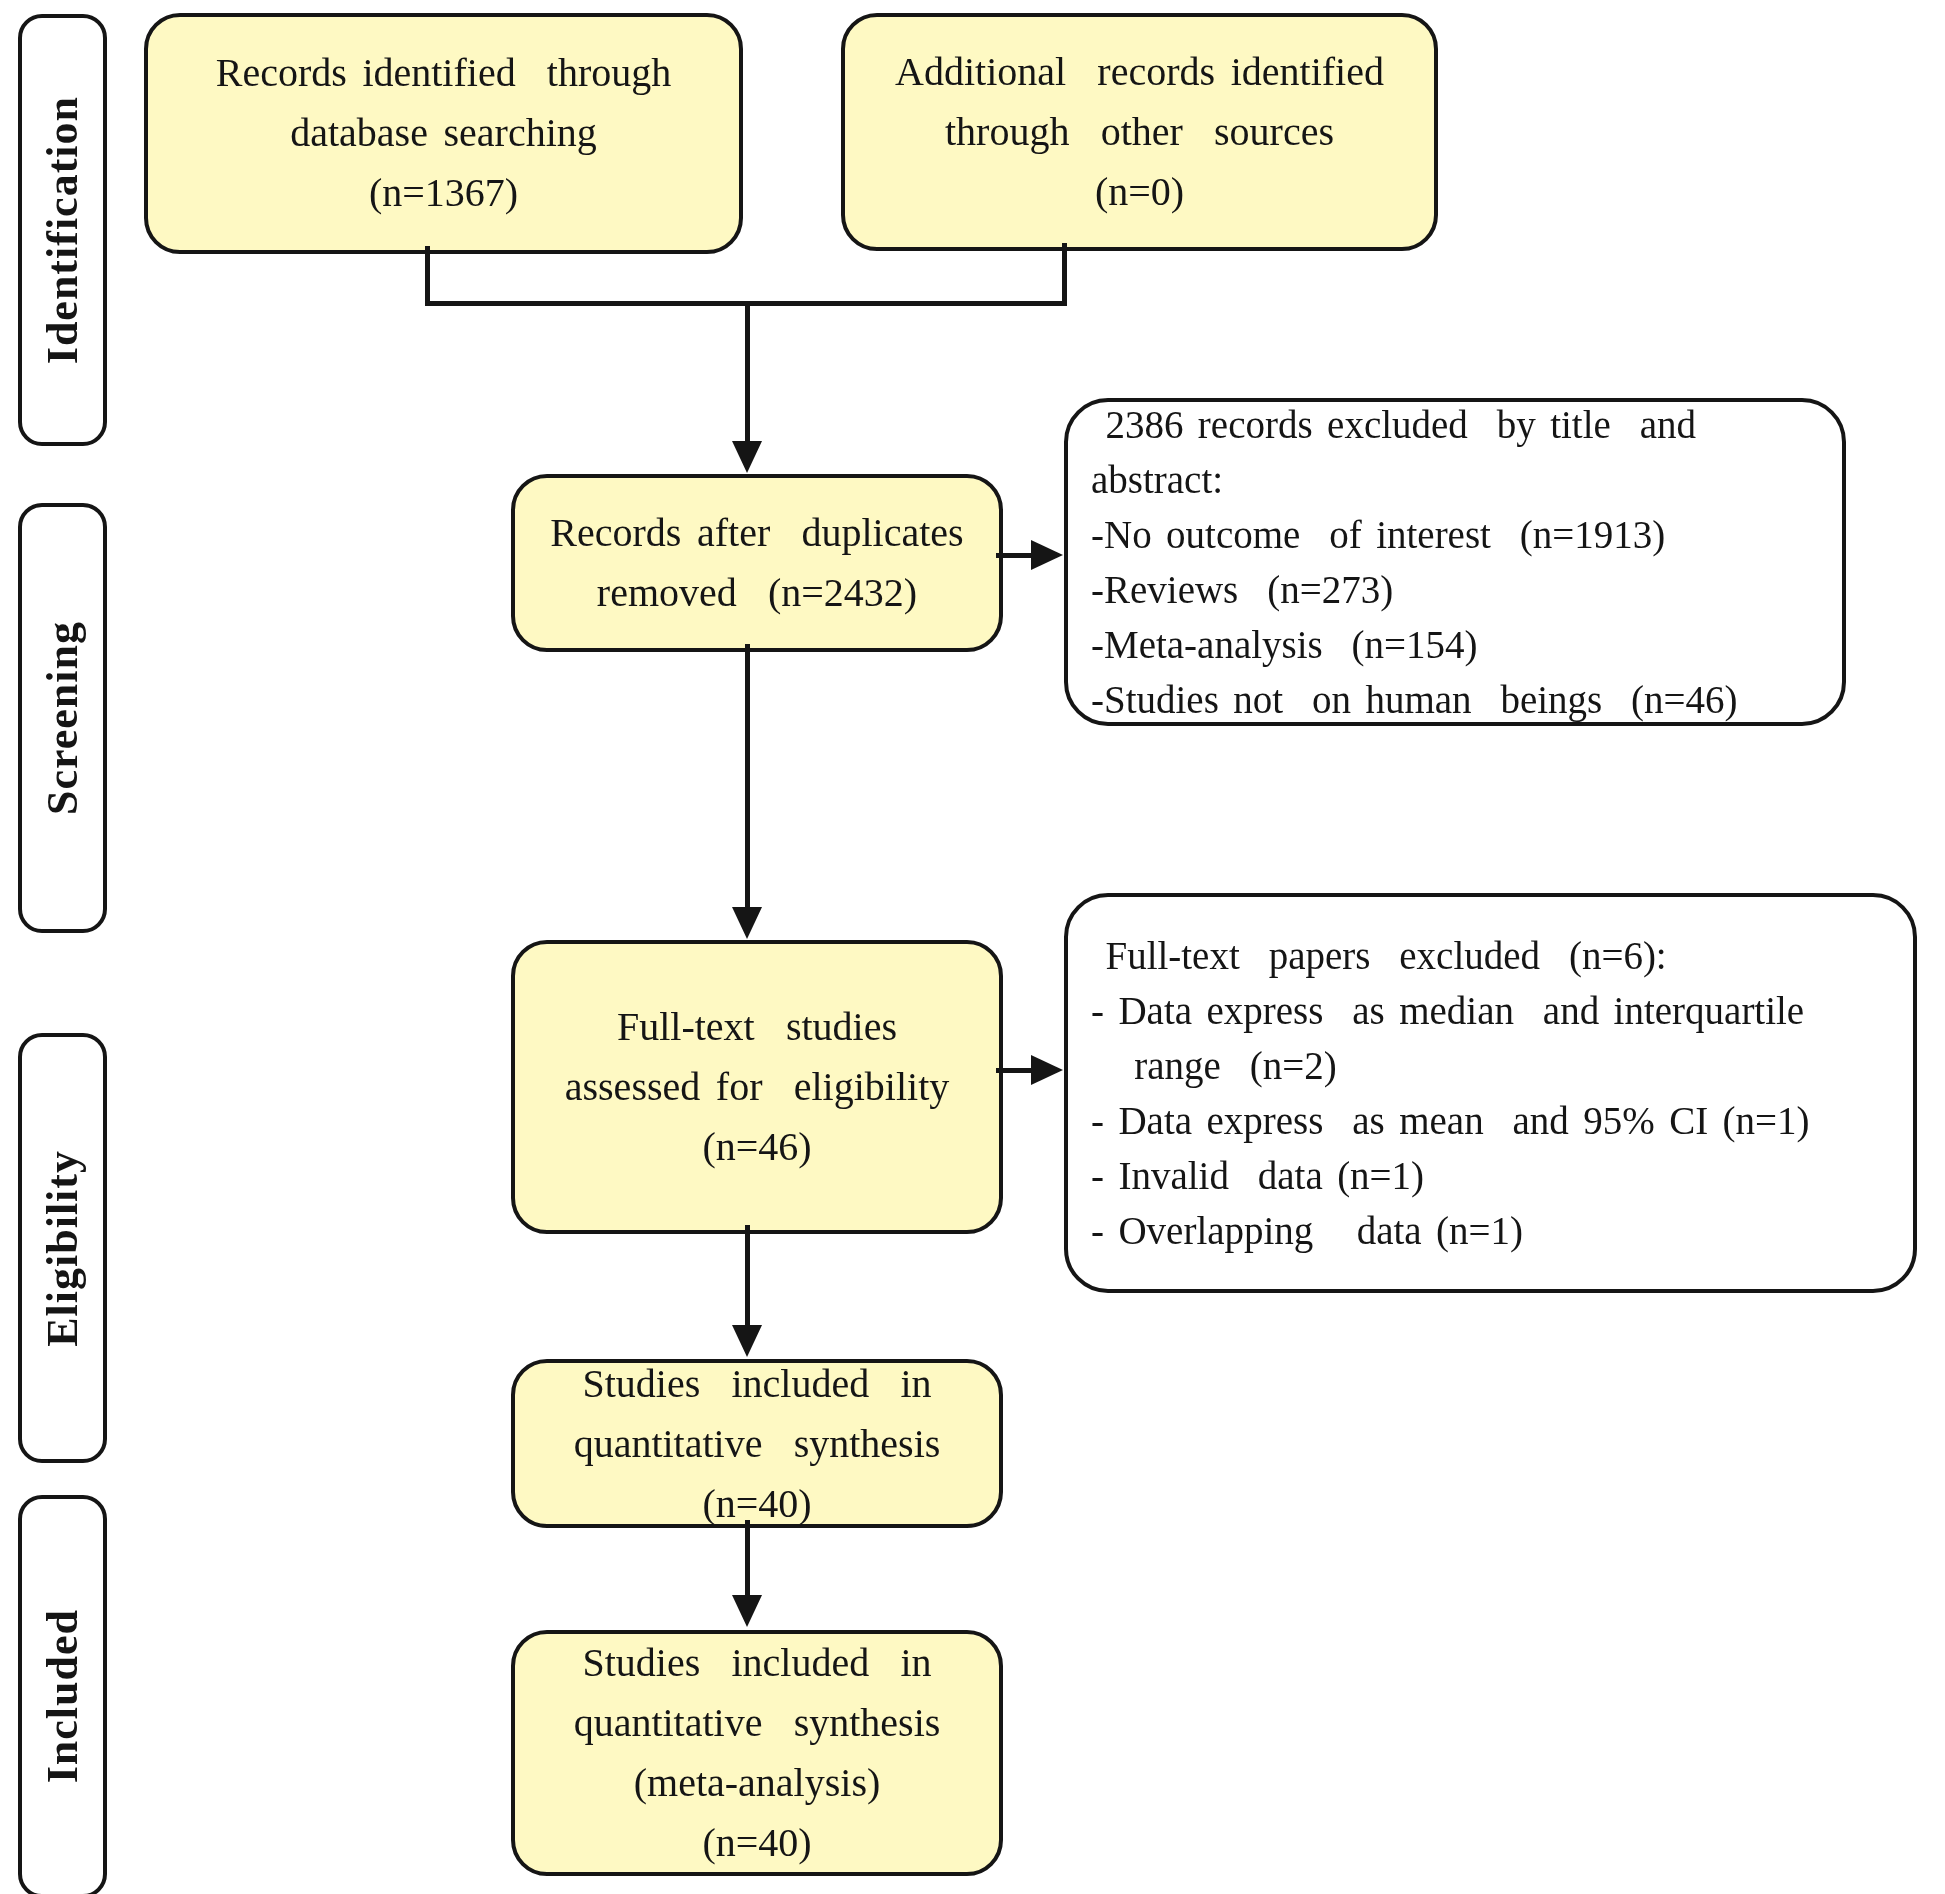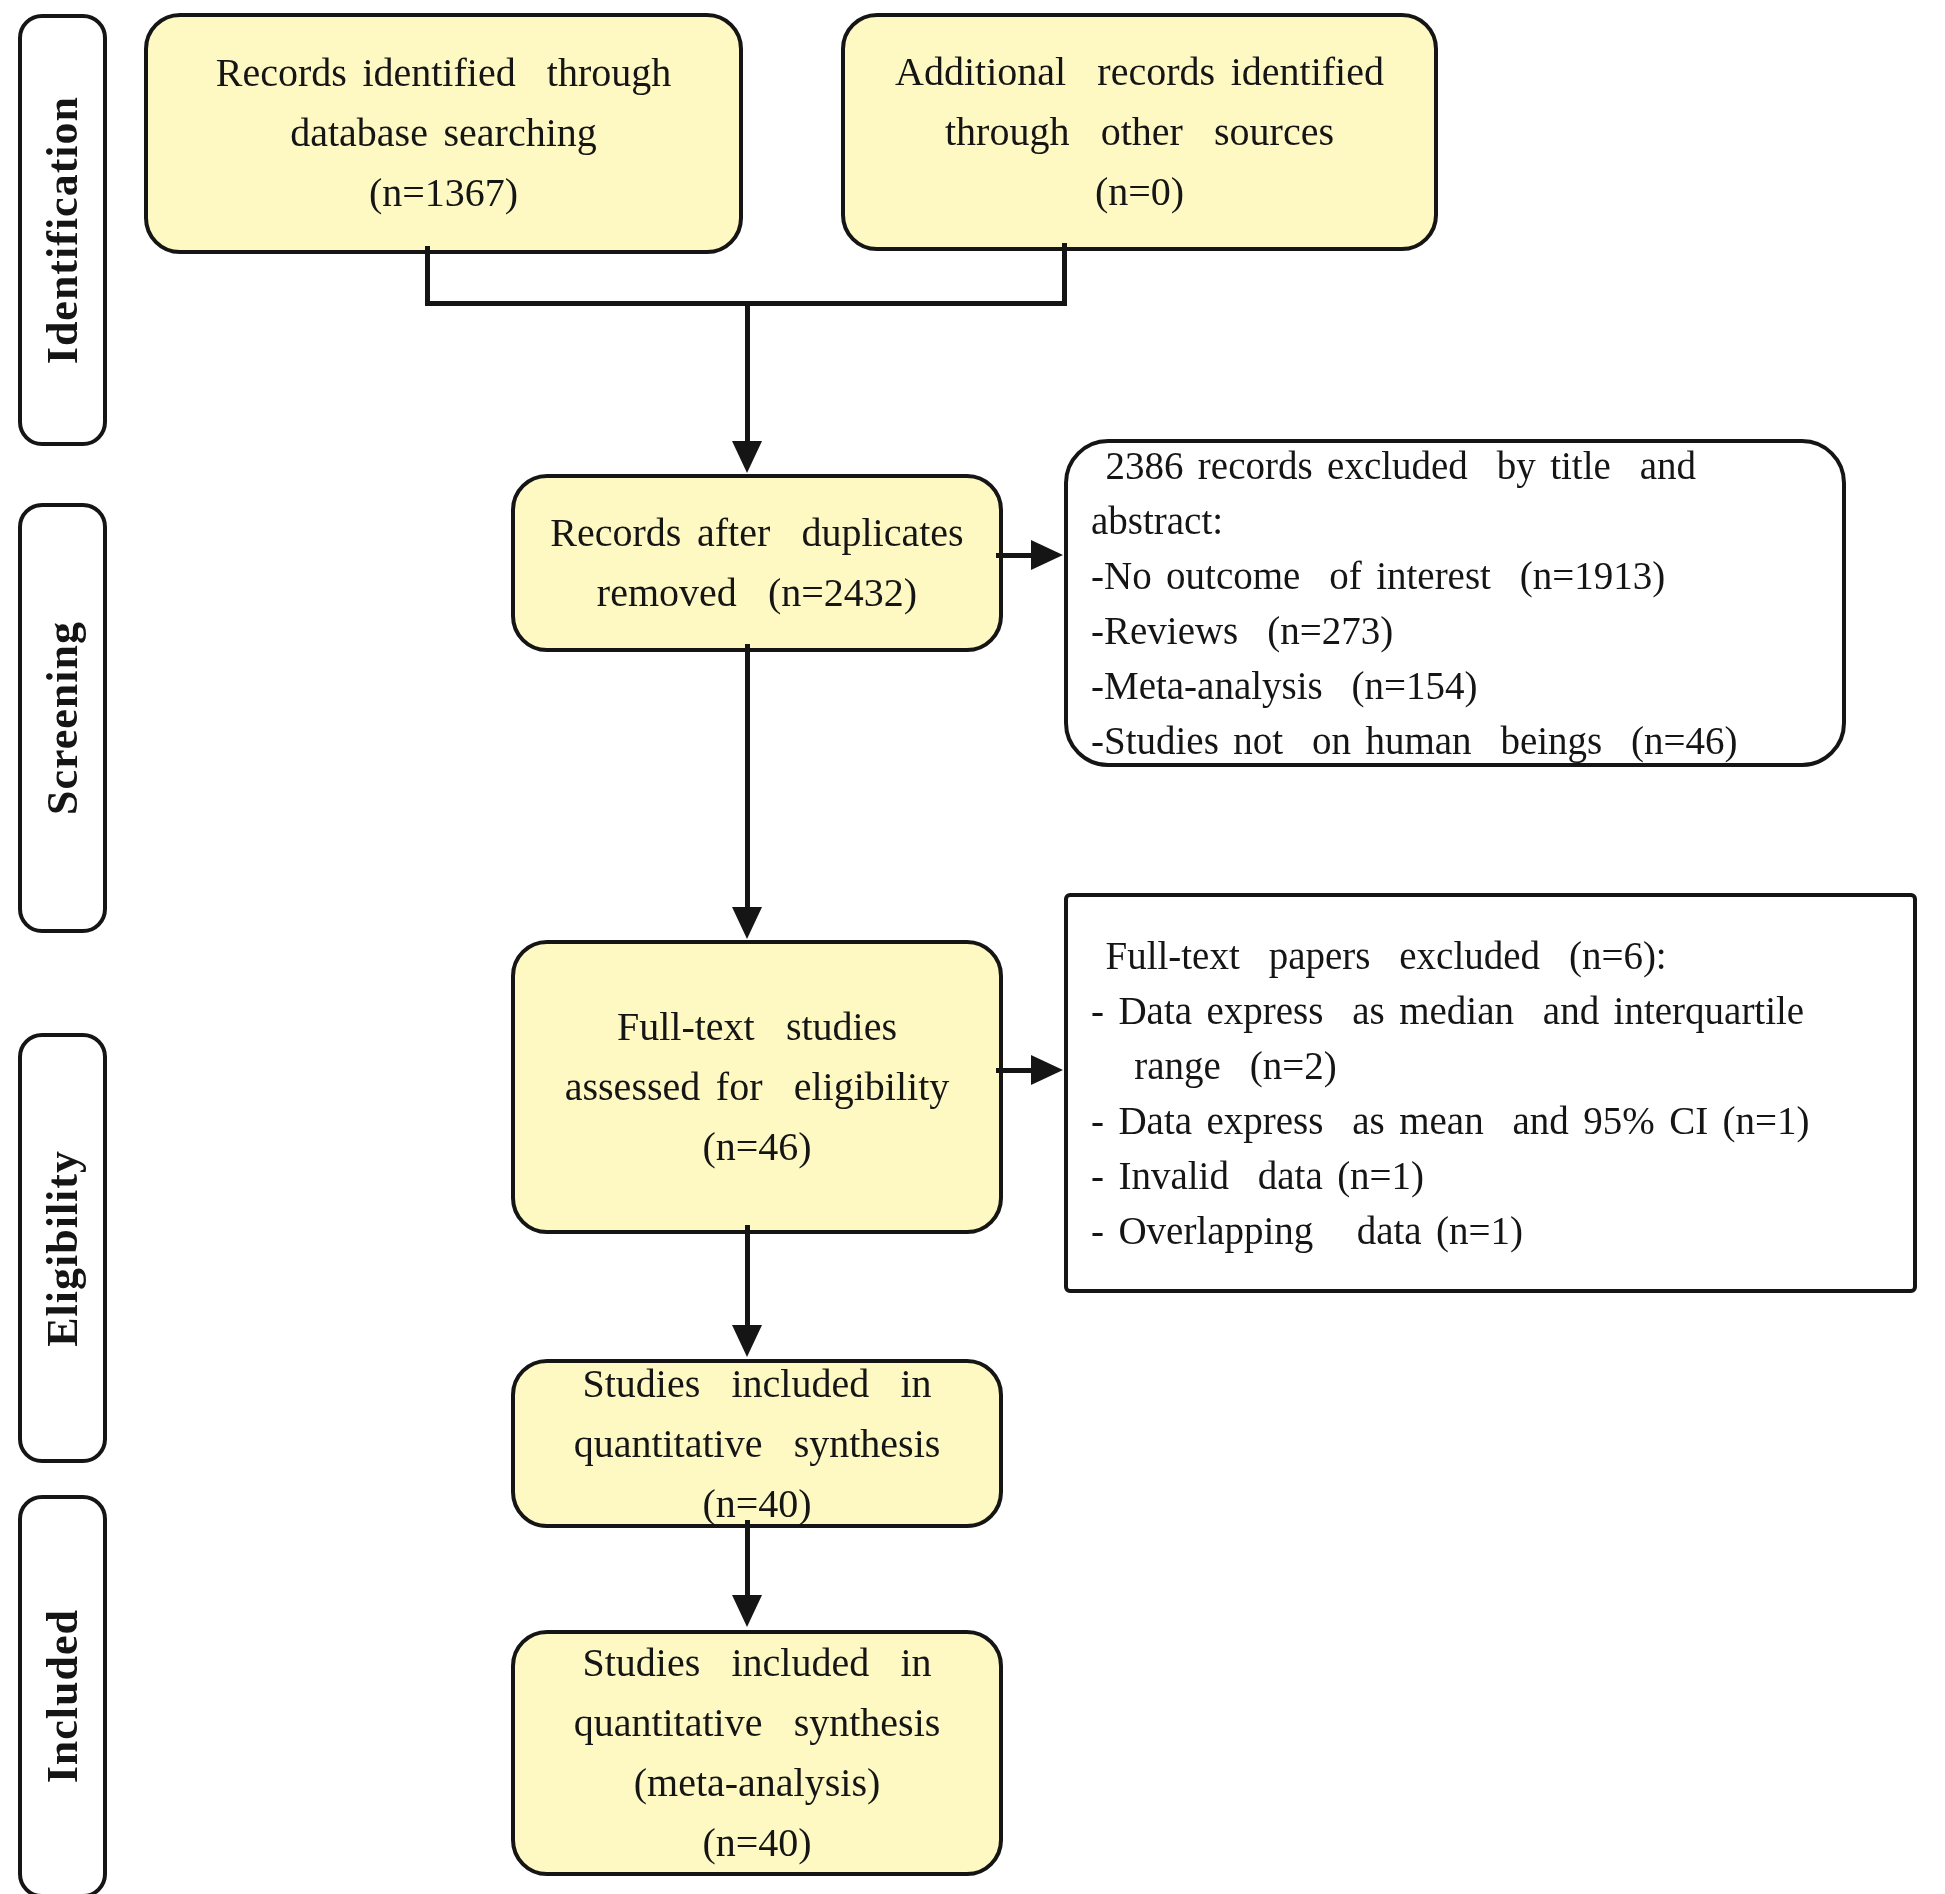--- a/index.html
+++ b/index.html
@@ -123,42 +123,42 @@
   <div class="head-down" style="left:732px; top:441px;"></div>
 
   <div class="flowbox" style="left:511px; top:474px; width:484px; height:170px;">
       <div class="line">Records after  duplicates</div>
       <div class="line">removed  (n=2432)</div>
     </div>
 
   <div class="hline" style="left:996px; top:553px; width:39px;"></div>
   <div class="head-right" style="left:1031px; top:540px;"></div>
 
-  <div class="exclbox" style="left:1064px; top:398px; width:782px; height:328px;margin-top:41px;">
+  <div class="exclbox" style="left:1064px; top:398px; width:782px; height:328px;">
       <div class="line"> 2386 records excluded  by title  and</div>
       <div class="line">abstract:</div>
       <div class="line">-No outcome  of interest  (n=1913)</div>
       <div class="line">-Reviews  (n=273)</div>
       <div class="line">-Meta-analysis  (n=154)</div>
       <div class="line">-Studies not  on human  beings  (n=46)</div>
     </div>
 
   <div class="vline" style="left:745px; top:644px; height:265px;"></div>
   <div class="head-down" style="left:732px; top:907px;"></div>
 
   <div class="flowbox" style="left:511px; top:940px; width:484px; height:286px;">
       <div class="line">Full-text  studies</div>
       <div class="line">assessed for  eligibility</div>
       <div class="line">(n=46)</div>
     </div>
 
   <div class="hline" style="left:996px; top:1068px; width:39px;"></div>
   <div class="head-right" style="left:1031px; top:1055px;"></div>
 
-  <div class="exclbox" style="left:1064px; top:893px; width:853px; height:400px;border-radius:6px;">
+  <div class="exclbox" style="left:1064px; top:893px; width:853px; height:400px;">
       <div class="line"> Full-text  papers  excluded  (n=6):</div>
       <div class="line">- Data express  as median  and interquartile</div>
       <div class="line">   range  (n=2)</div>
       <div class="line">- Data express  as mean  and 95% CI (n=1)</div>
       <div class="line">- Invalid  data (n=1)</div>
       <div class="line">- Overlapping   data (n=1)</div>
     </div>
 
   <div class="vline" style="left:745px; top:1225px; height:103px;"></div>
   <div class="head-down" style="left:732px; top:1325px;"></div>

